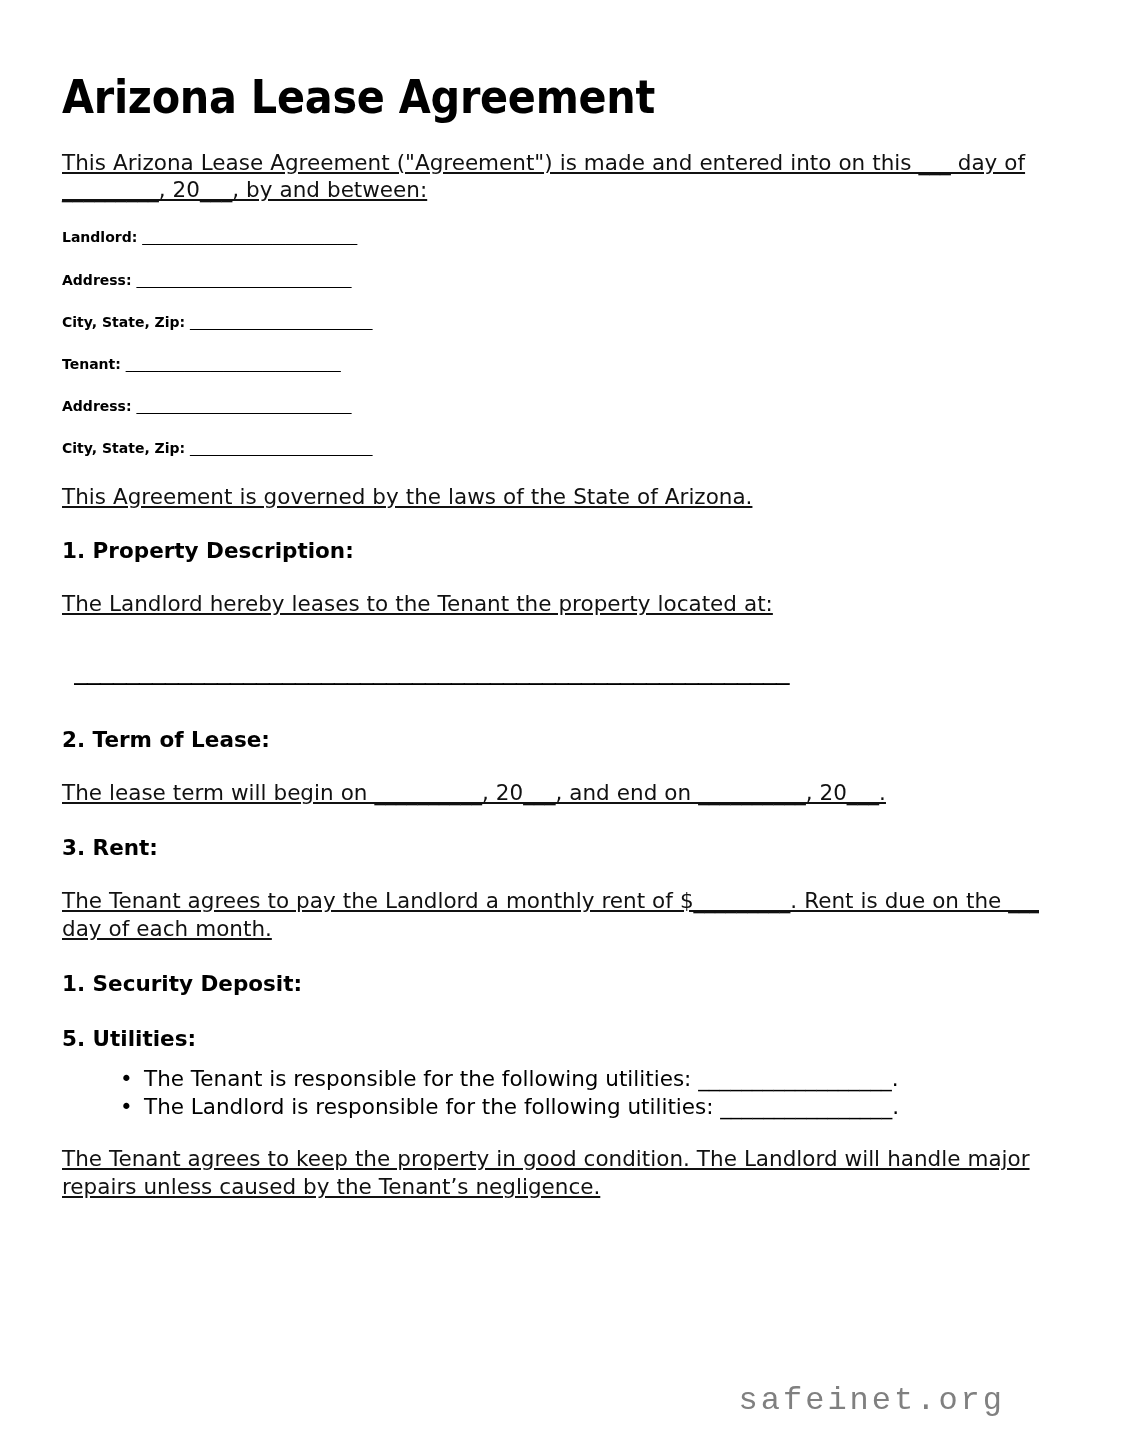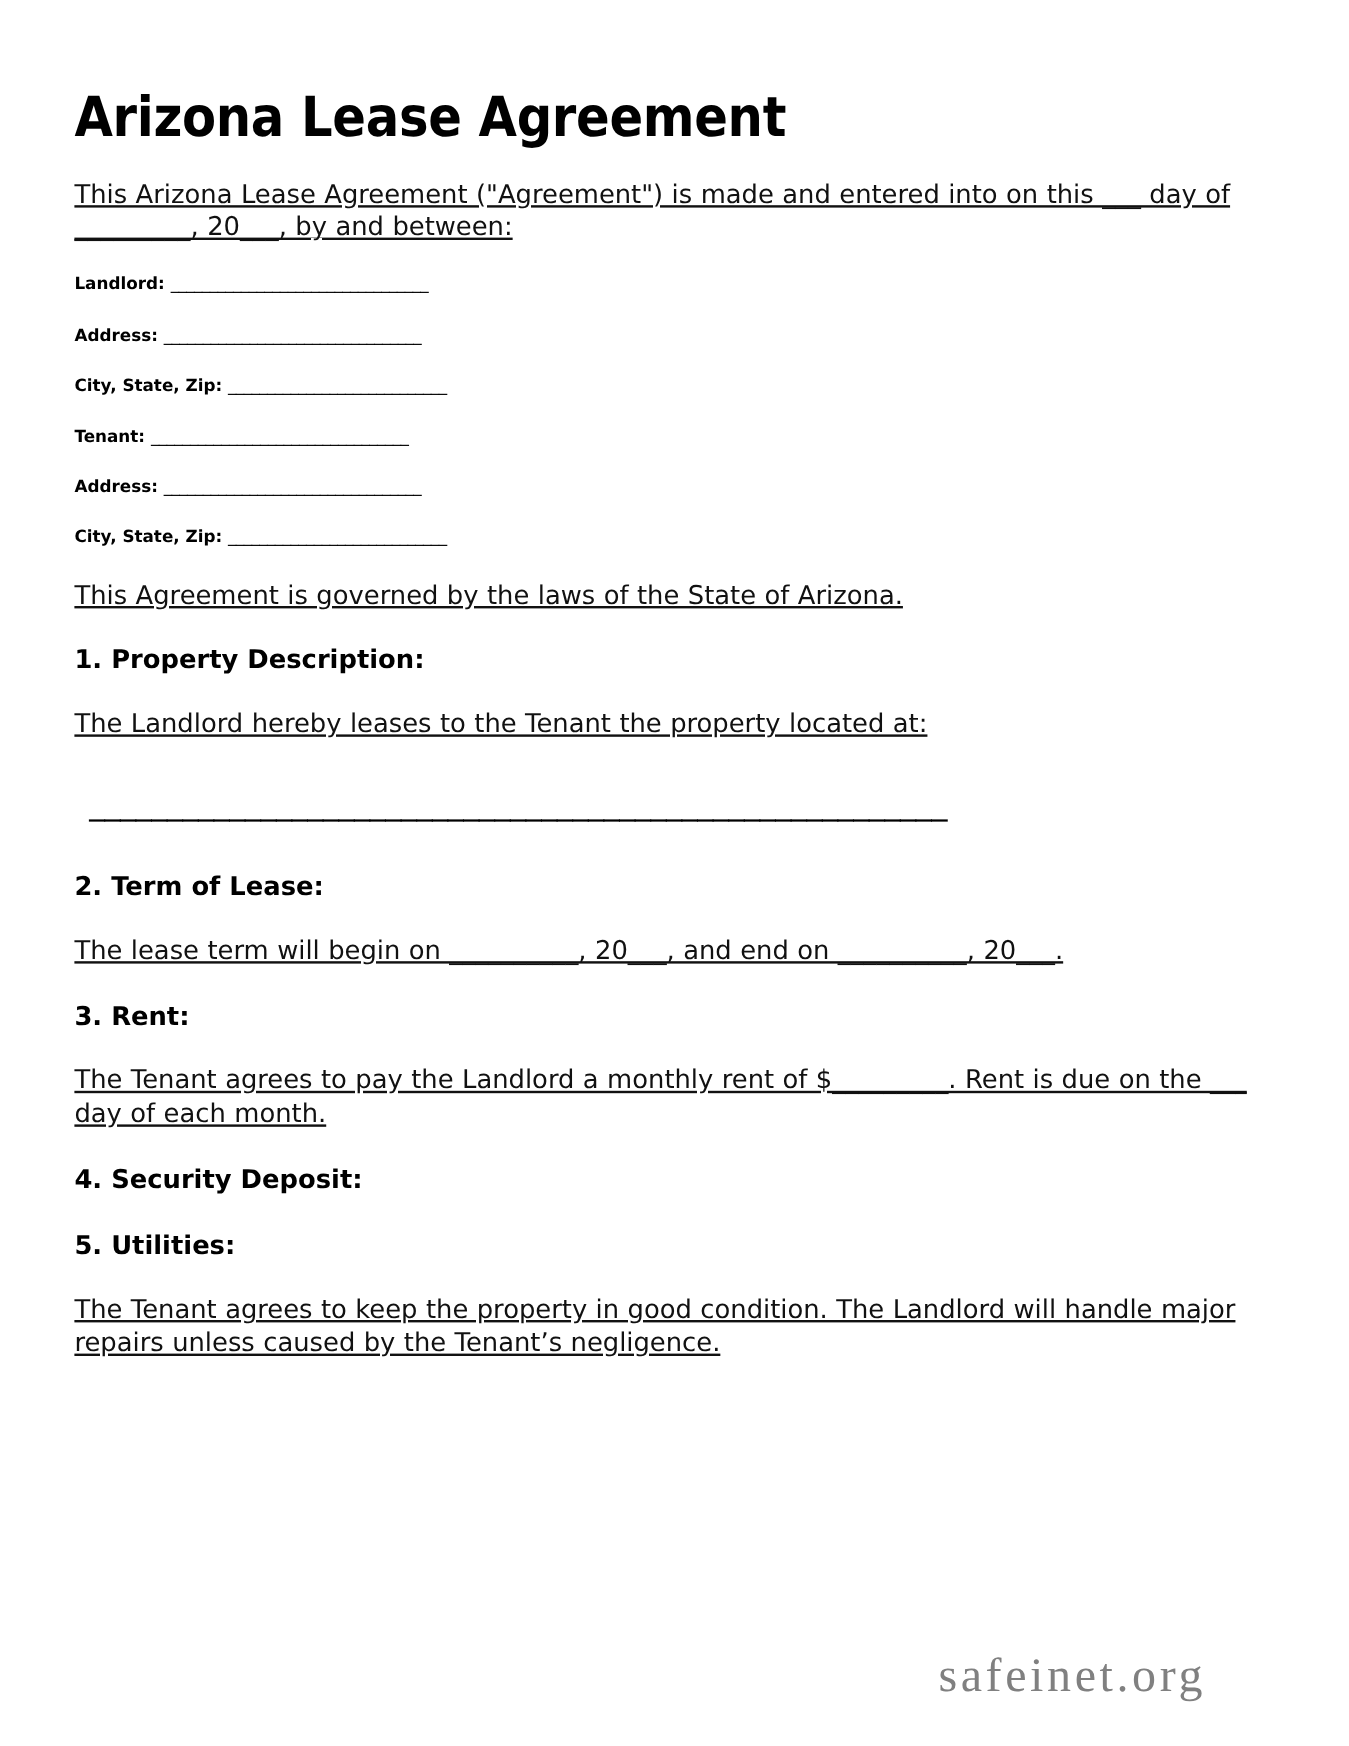--- a/index.html
+++ b/index.html
@@ -102,22 +102,22 @@
     position: absolute;
     left: 0;
     top: 0;
     font-size: 21.5px;
   }
 
   .watermark {
     position: absolute;
     right: 34px;
     bottom: 36px;
-    font-family: Liberation Serif, serif;
-    font-size: 40px;
+    font-family: Liberation Mono, monospace;
+    font-size: 32px;
     letter-spacing: 3px;
     color: #808080;
     white-space: nowrap;
   }
 </style>
 </head>
 <body>
 
 <div class="page">
   <div class="content">
@@ -144,22 +144,26 @@
     <h2 class="section-head">1. Property Description:</h2>
     <p class="body-text">The Landlord hereby leases to the Tenant the property located at:</p>
     <p class="rule-line">_______________________________________________________</p>
 
     <h2 class="section-head">2. Term of Lease:</h2>
     <p class="body-text">The lease term will begin on __________, 20___, and end on __________, 20___.</p>
 
     <h2 class="section-head">3. Rent:</h2>
     <p class="body-text">The Tenant agrees to pay the Landlord a monthly rent of $_________. Rent is due on the ___ day of each month.</p>
 
-    <h2 class="section-head">4. Security Deposit:</h2>
+    <h2 class="section-head">1. Security Deposit:</h2>
 
     <h2 class="section-head">5. Utilities:</h2>
+    <ul class="util-list">
+      <li>The Tenant is responsible for the following utilities: __________________.</li>
+      <li>The Landlord is responsible for the following utilities: ________________.</li>
+    </ul>
 
     <p class="body-text">The Tenant agrees to keep the property in good condition. The Landlord will handle major repairs unless caused by the Tenant’s negligence.</p>
 
   </div>
 
   <div class="watermark">safeinet.org</div>
 </div>
 
 </body></html>

